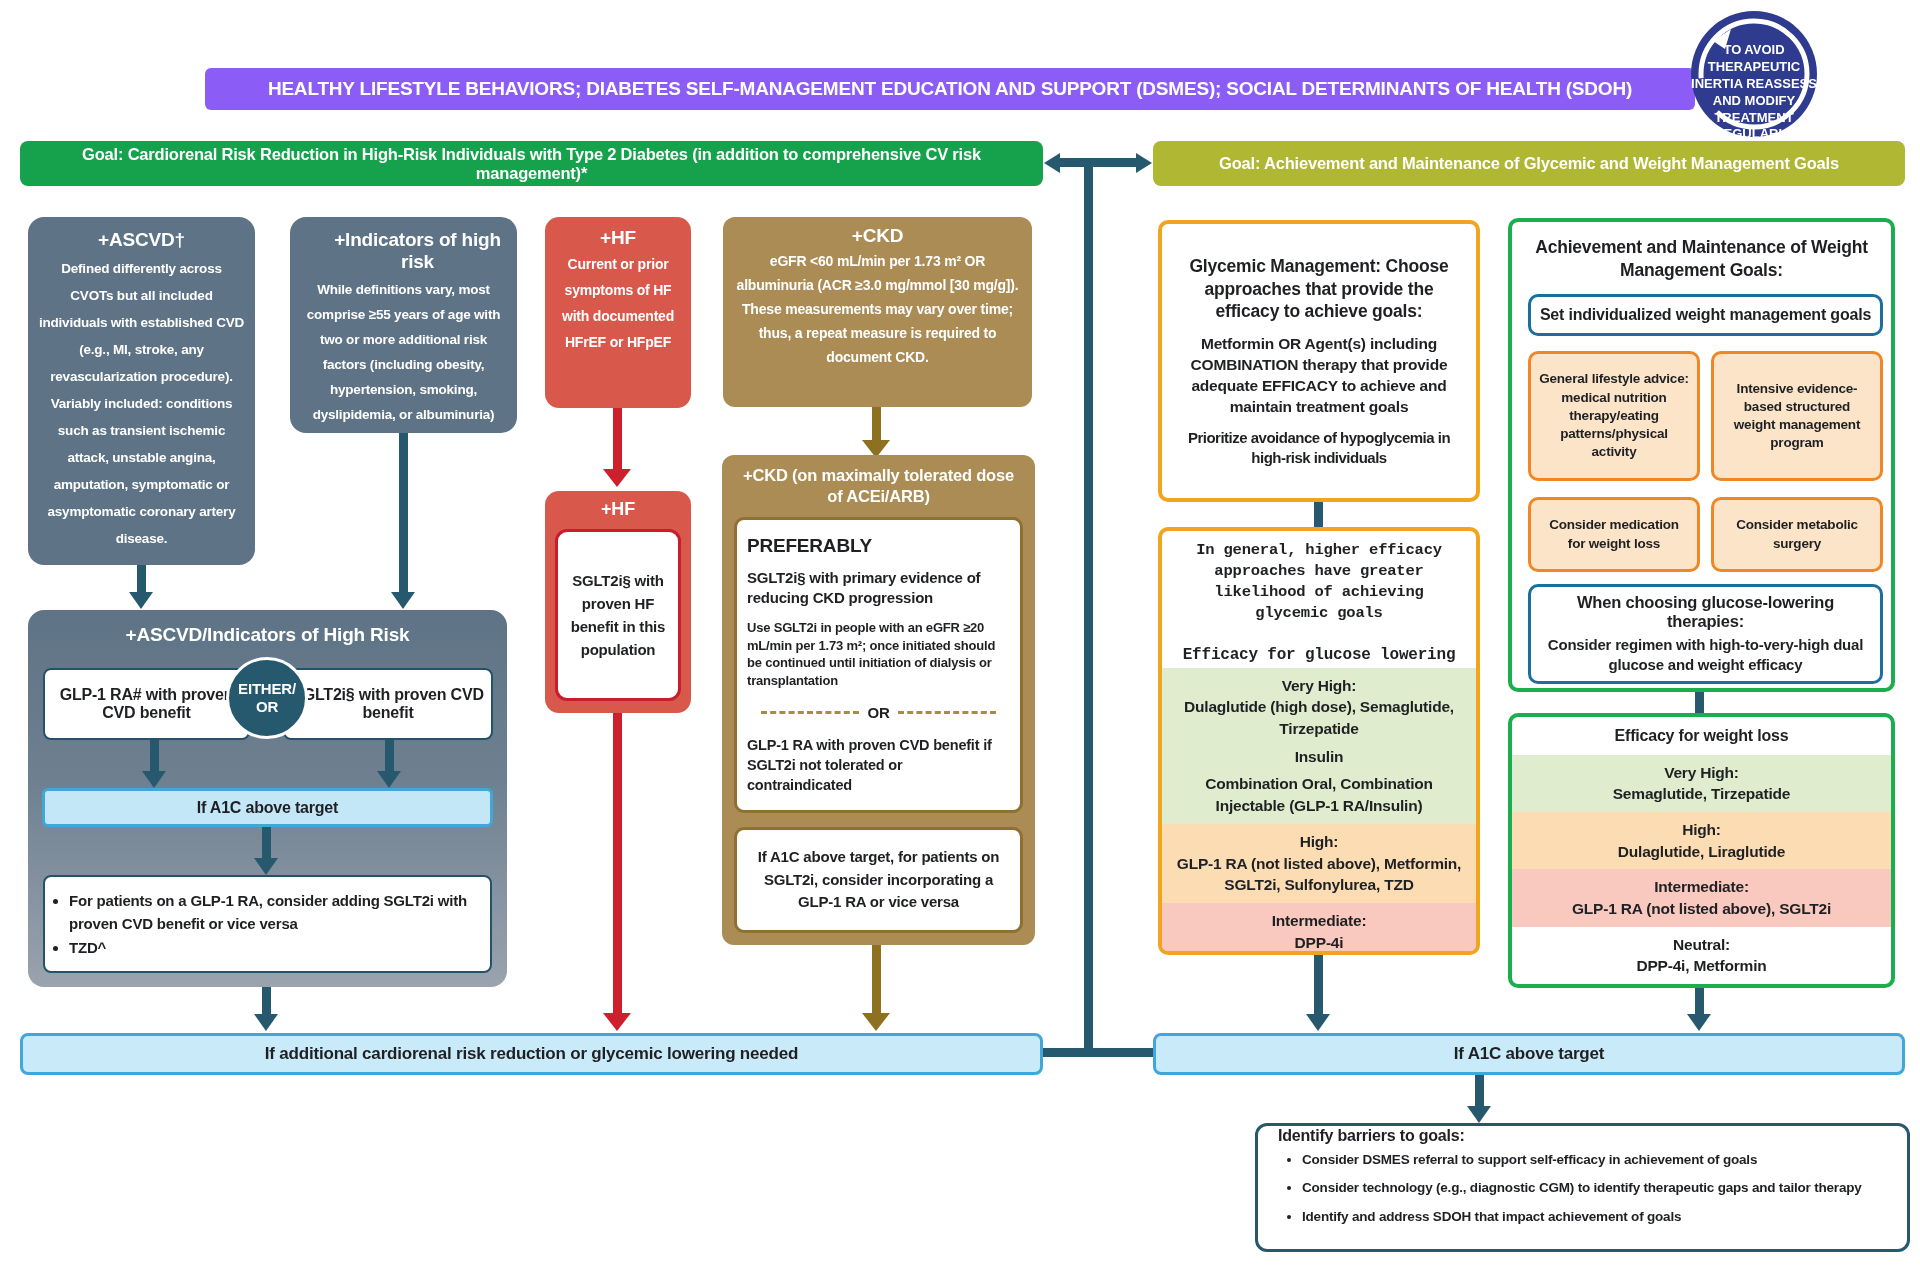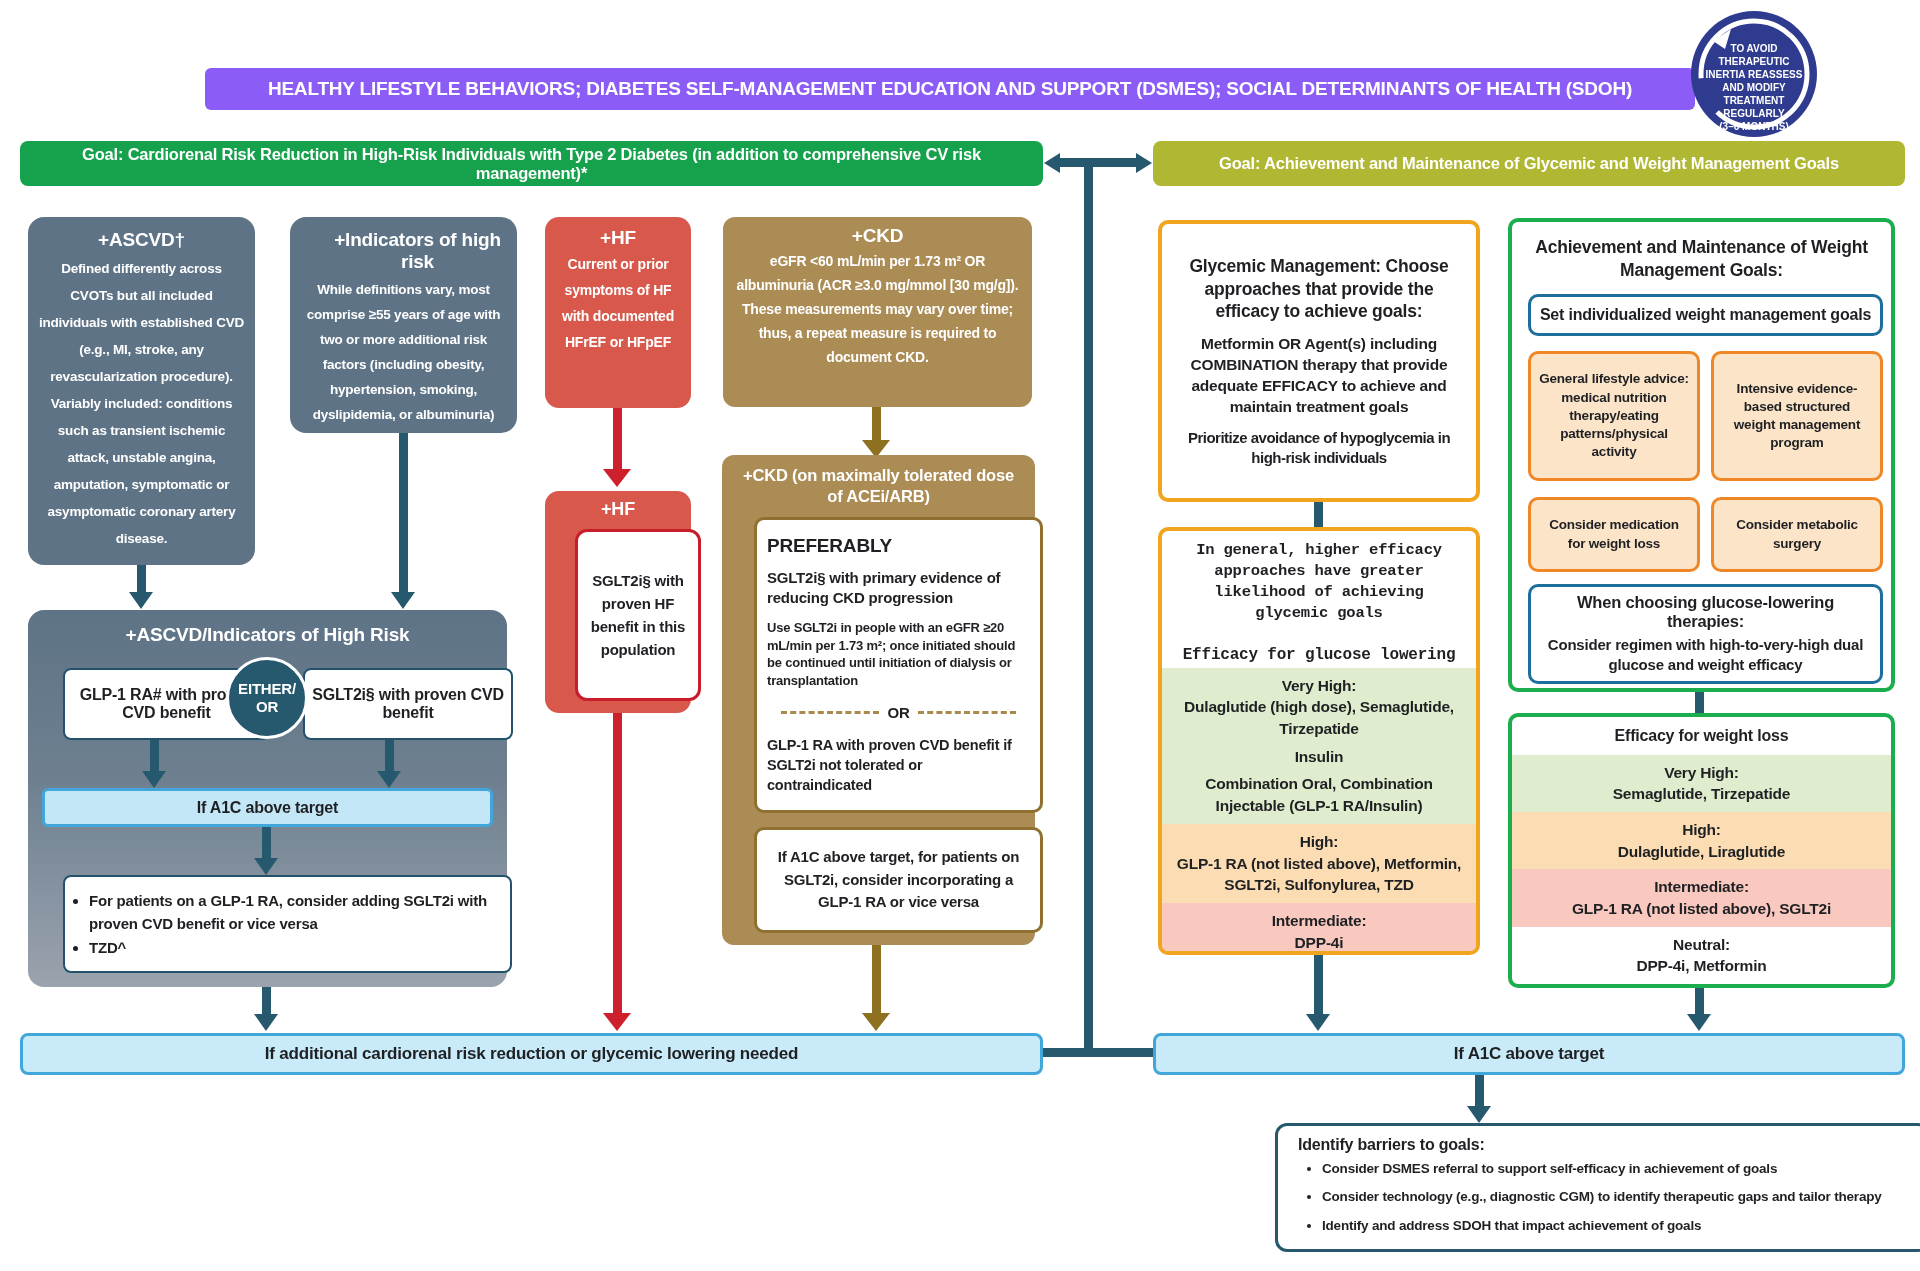--- a/index.html
+++ b/index.html
@@ -20,21 +20,21 @@
   .slatebox .bb{font-size:13.5px;line-height:27px;padding:4px 10px 0 10px;}
   .bigslate{background:linear-gradient(180deg,#5E7386 0%,#6E8090 45%,#9AA3AE 100%);border-radius:16px;}
   
   .redbox{background:#D8584B;color:#fff;border-radius:14px;}
   .redbox .bt{font-size:19px;margin-top:10px;}
   .redbox .bb{font-size:14px;line-height:26px;padding:2px 8px 0 8px;}
   
   .tanbox{background:#AB8C55;color:#fff;border-radius:12px;}
   .tanbox .bt{font-size:19px;margin-top:8px;}
   .tanbox .bb{font-size:14px;line-height:24px;padding:2px 12px 0 12px;}
-  .whiteinner{background:#fff;color:#1F2023;border-radius:10px;margin-left:20px;}
+  .whiteinner{background:#fff;color:#1F2023;border-radius:10px;}
   
   .blueband{background:#C9EAF8;border:3px solid #41A7DB;border-radius:8px;font-size:17px;}
   
   .vline{position:absolute;width:9px;background:#27596E;}
   .hline{position:absolute;height:9px;background:#27596E;}
   .ahead{position:absolute;width:0;height:0;border-left:12px solid transparent;border-right:12px solid transparent;border-top:17px solid #27596E;}
   .red-c{background:#CE202C;}
   .ahead.red-h{border-top-color:#CE202C;}
   .tan-c{background:#8E7021;}
   .ahead.tan-h{border-top-color:#8E7021;}
@@ -47,21 +47,21 @@
   .peach{background:#FBE4C8;border:3px solid #F08726;border-radius:10px;font-size:13.5px;line-height:1.35;}
   .tier{padding:7px 14px;text-align:center;font-size:15.5px;line-height:1.4;}
   .t-green{background:#DFECCD;}
   .t-orange{background:#FCDDB3;}
   .t-pink{background:#F9C9C0;}
   .dashrow{display:flex;align-items:center;gap:8px;margin:4px 14px;}
   .dash{flex:1;height:0;border-top:3px dashed #A98A4B;}
   ul.blt{margin:2px 0 0 24px;padding:0;text-align:left;}
   ul.blt li{margin:2px 0;}
   .badge{background:#2E3B8E;border-radius:50%;color:#fff;}
-  .badge .btxt{position:absolute;left:0;top:31px;width:100%;text-align:center;font-size:10px;line-height:1.3;letter-spacing:0;}
+  .badge .btxt{position:absolute;left:0;top:31px;width:100%;text-align:center;font-size:13px;line-height:1.3;letter-spacing:0;}
 </style>
 </head>
 <body>
 
 <div class="stage">
 
   <div class="abs topbar ctr" style="left:205px;top:68px;width:1490px;height:42px;">
     <span>HEALTHY LIFESTYLE BEHAVIORS; DIABETES SELF-MANAGEMENT EDUCATION AND SUPPORT (DSMES); SOCIAL DETERMINANTS OF HEALTH (SDOH)</span>
   </div>
 
@@ -294,21 +294,21 @@
 
   <div class="abs blueband ctr" style="left:1153px;top:1033px;width:752px;height:42px;">
     <span>If A1C above target</span>
   </div>
 
   <div>
     <div class="vline" style="left:1475px;top:1075px;height:32px;"></div>
     <div class="ahead" style="left:1467px;top:1106px;"></div>
   </div>
 
-  <div class="abs whiteinner" style="left:1255px;top:1123px;width:655px;height:129px;border:3px solid #27596E;border-radius:12px;padding:10px 20px;">
+  <div class="abs whiteinner" style="left:1255px;top:1123px;width:655px;height:129px;border:3px solid #27596E;border-radius:12px;padding:1px 20px;">
     <div style="font-size:16px;">Identify barriers to goals:</div>
     <ul class="blt" style="font-size:13.5px;line-height:1.95;">
       <li>Consider DSMES referral to support self-efficacy in achievement of goals</li>
       <li>Consider technology (e.g., diagnostic CGM) to identify therapeutic gaps and tailor therapy</li>
       <li>Identify and address SDOH that impact achievement of goals</li>
     </ul>
   </div>
 
 </div>
 

